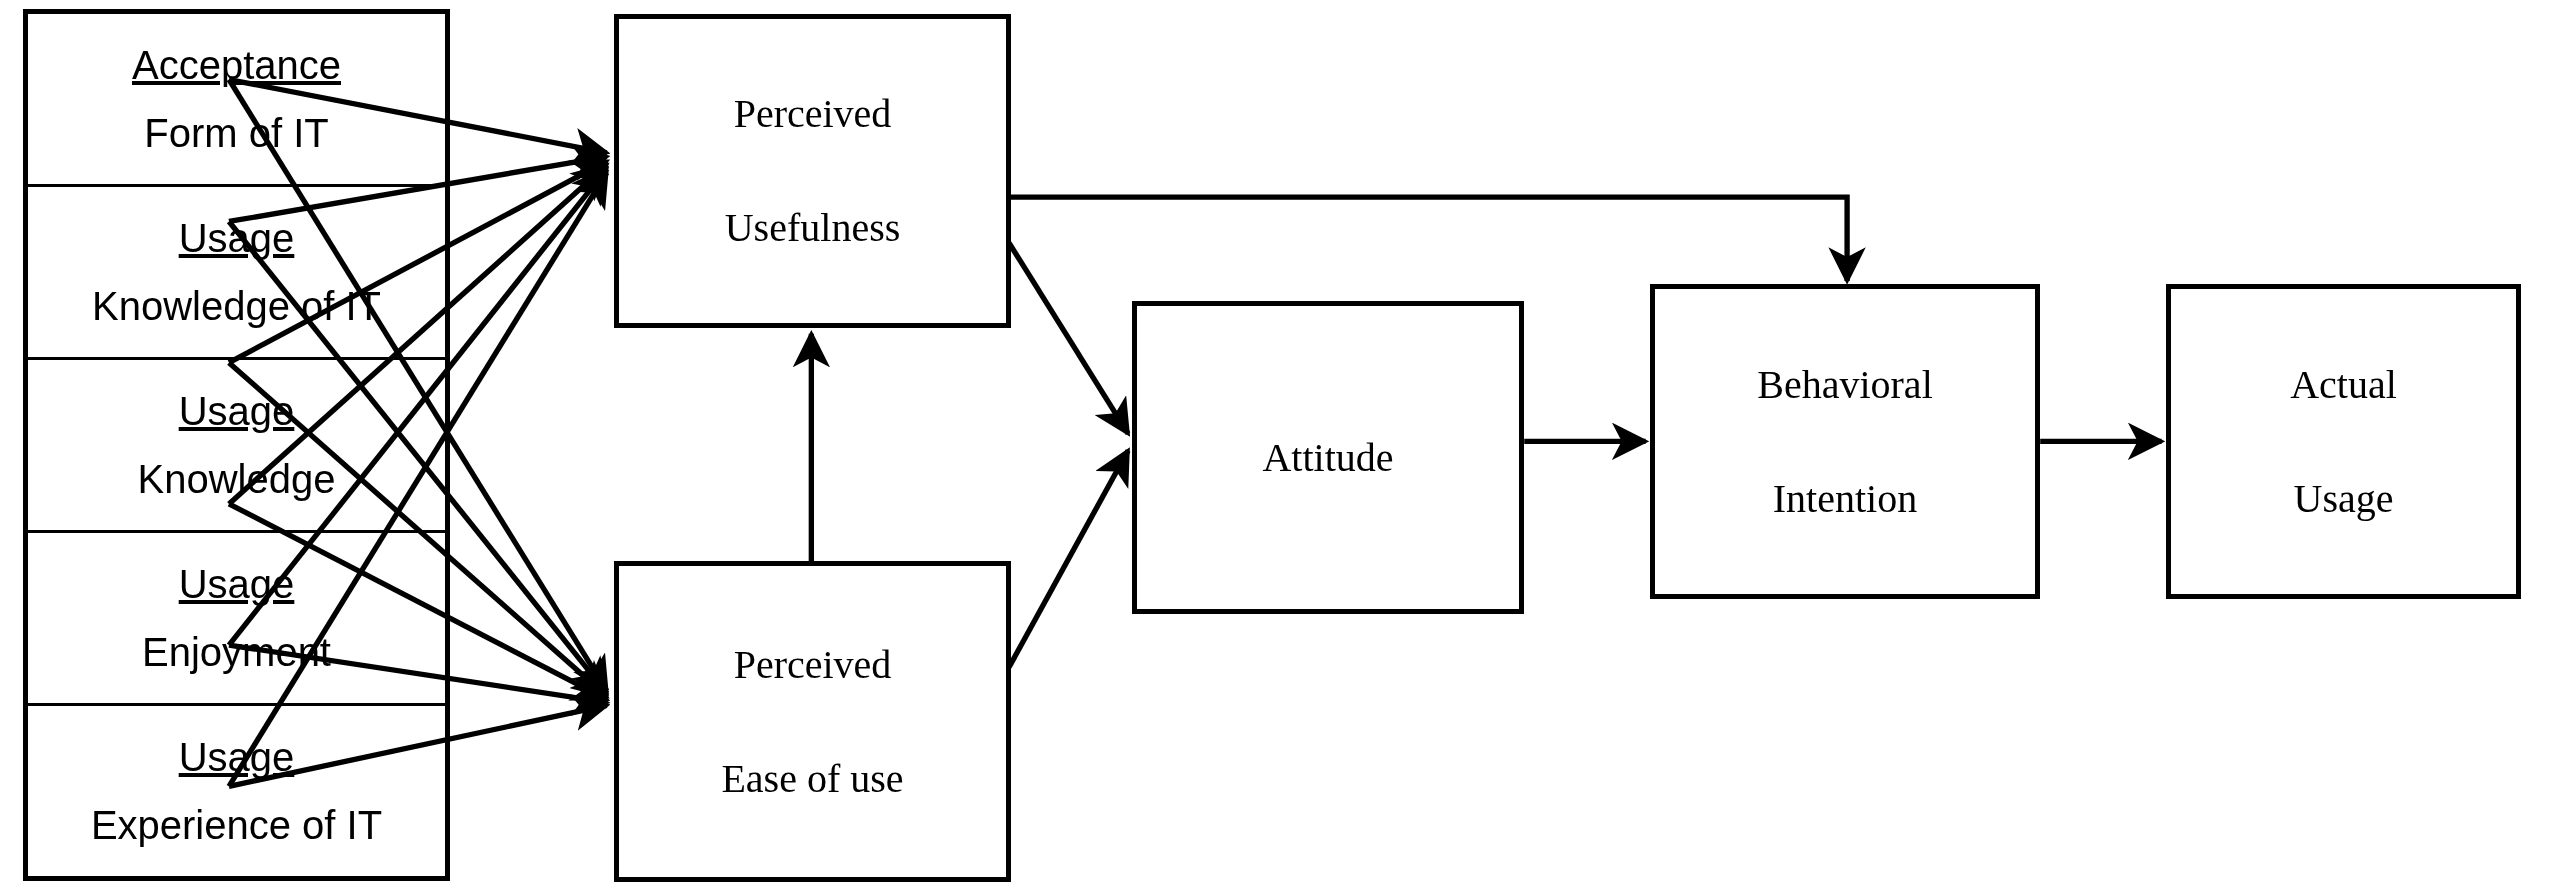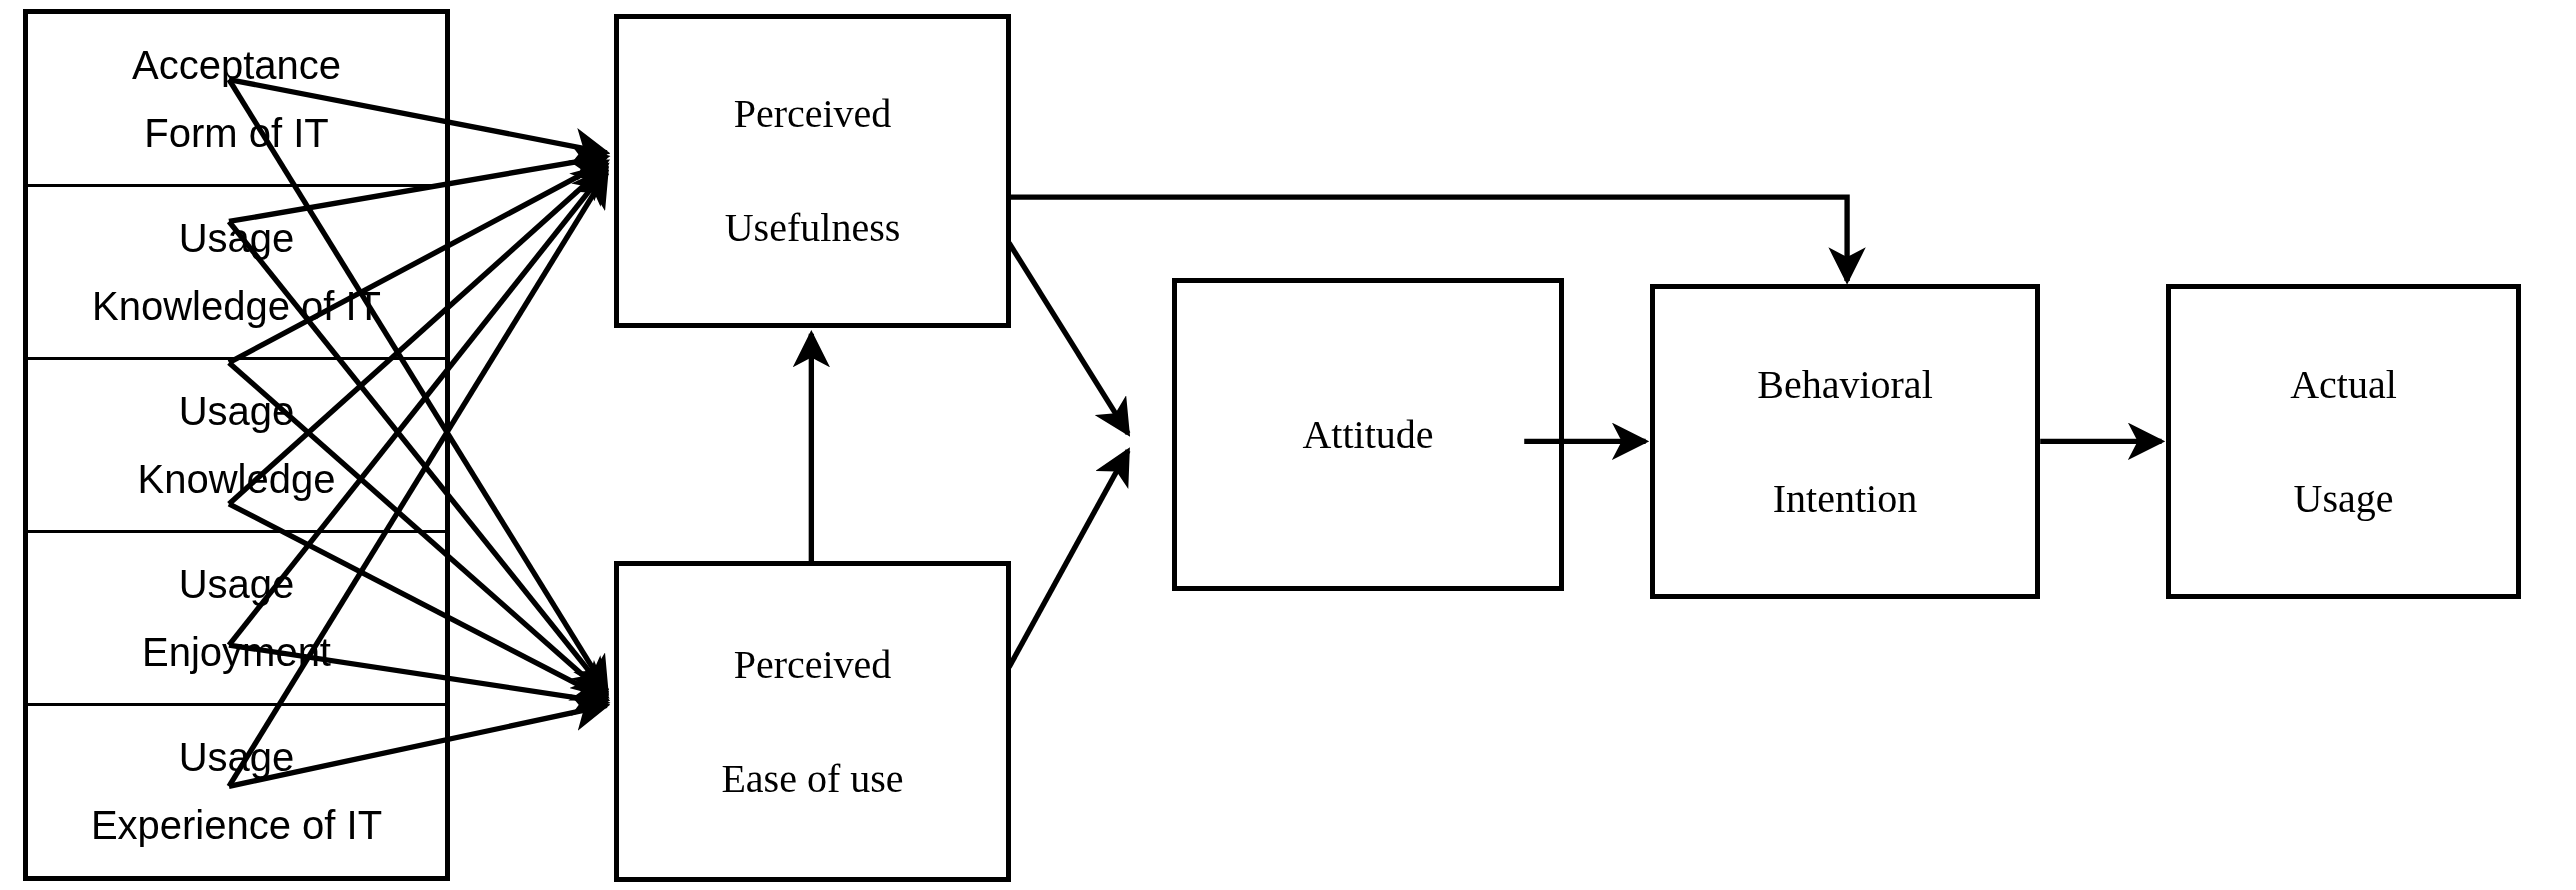--- a/index.html
+++ b/index.html
@@ -60,21 +60,21 @@
     text-align: center;
     color: #000000;
     font-size: 40px;
     line-height: 1.0;
     border-bottom: 3.8px solid #000000;
     font-family: "Liberation Sans", sans-serif;
   }
   .stack-cell:last-child {
     border-bottom: none;
   }
-  .cell-line-1 { display: block; }
+  .cell-line-1 { display: block; text-decoration: underline; }
   .cell-line-2 { display: block; margin-top: 28px; }
   .node-line-1 { display: block; }
   .node-line-2 { display: block; margin-top: 74px; }
   .node-single { display: block; }
 </style>
 </head>
 <body>
 
 <div id="diagram-root">
 
@@ -152,21 +152,21 @@
   <div class="node-box" style="left:614px; top:13.7px; width:397px; height:314px;">
     <span class="node-line-1">Perceived</span>
     <span class="node-line-2">Usefulness</span>
   </div>
 
   <div class="node-box" style="left:614px; top:561px; width:397px; height:321px;">
     <span class="node-line-1">Perceived</span>
     <span class="node-line-2">Ease of use</span>
   </div>
 
-  <div class="node-box" style="left:1132px; top:278px; width:392px; height:313px;margin-left:40px;">
+  <div class="node-box" style="left:1132px; top:301px; width:392px; height:313px;">
     <span class="node-single">Attitude</span>
   </div>
 
   <div class="node-box" style="left:1650px; top:284px; width:390px; height:315px;">
     <span class="node-line-1">Behavioral</span>
     <span class="node-line-2">Intention</span>
   </div>
 
   <div class="node-box" style="left:2166px; top:284px; width:355px; height:315px;">
     <span class="node-line-1">Actual</span>

